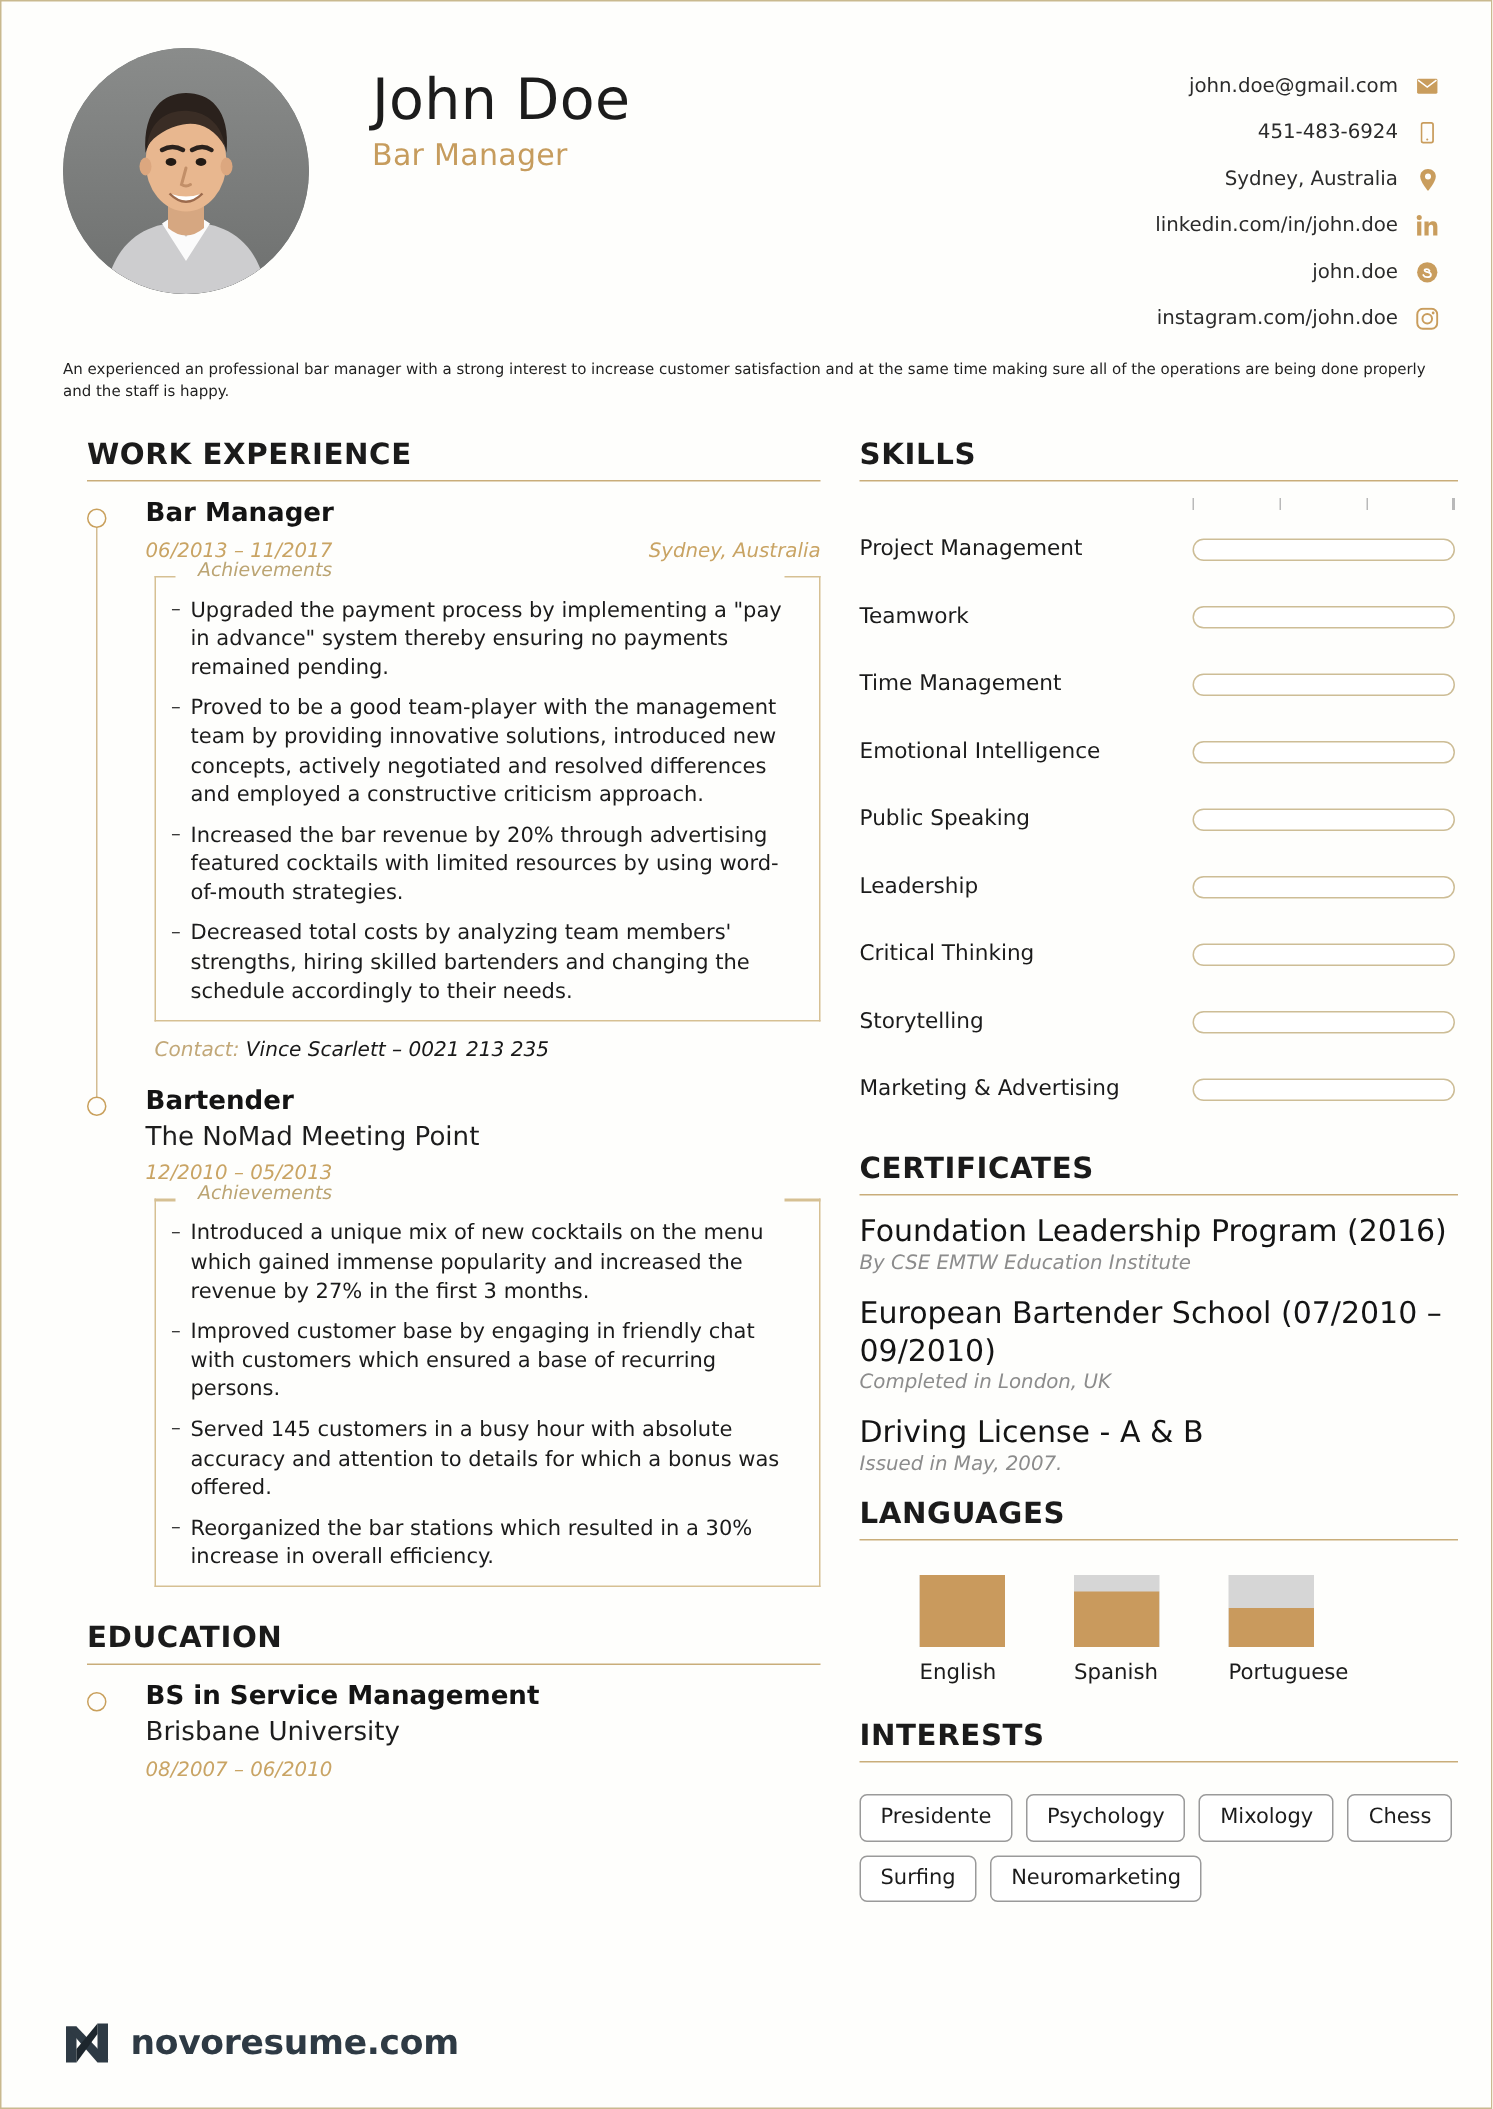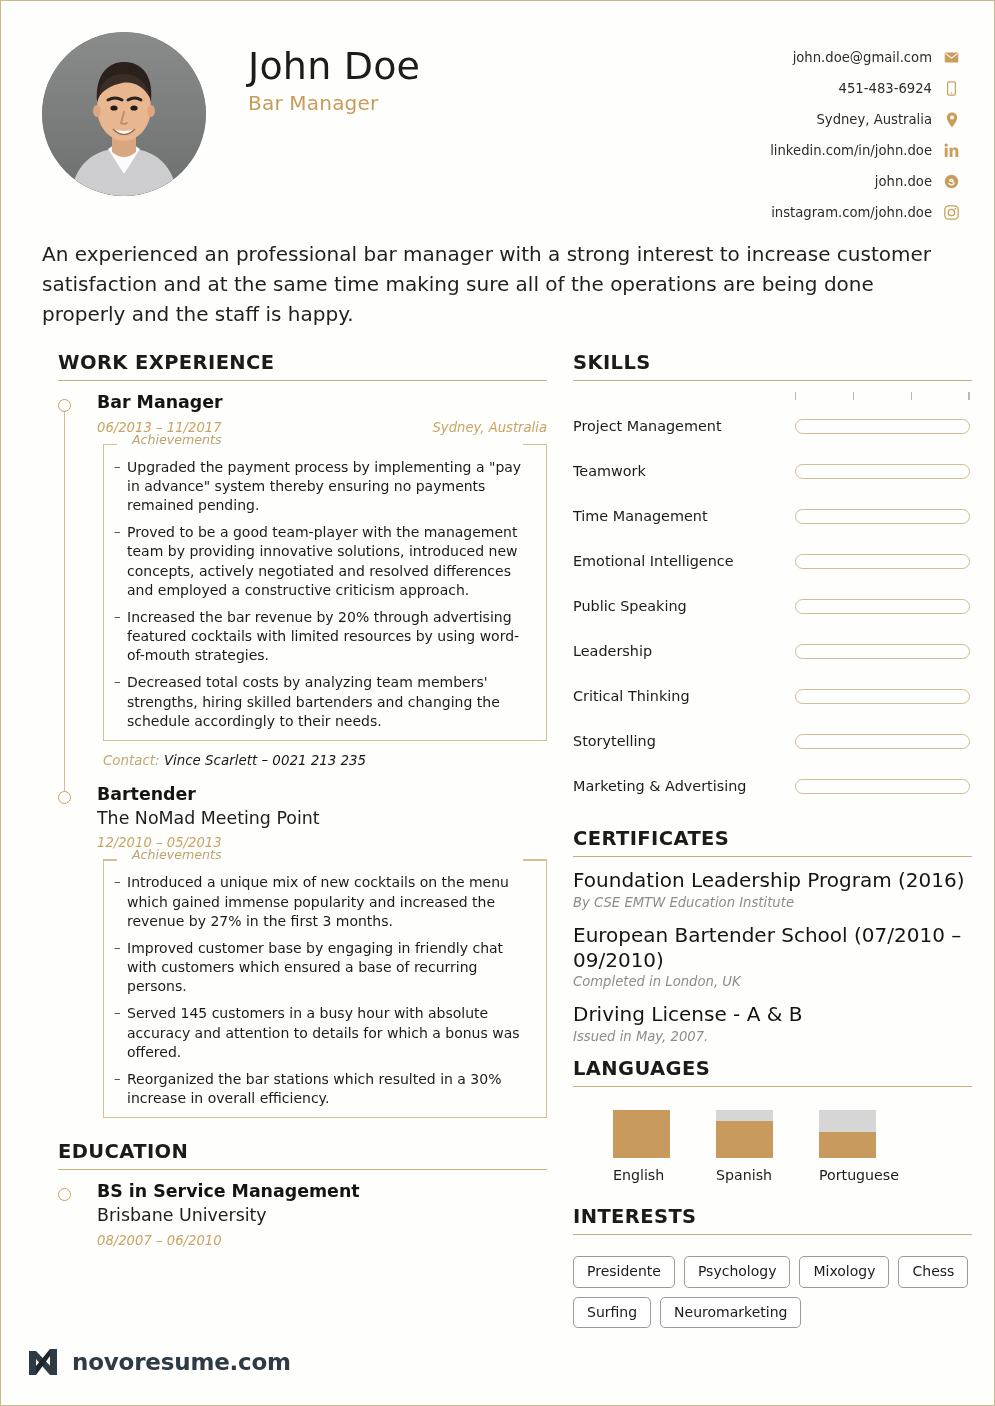--- a/index.html
+++ b/index.html
@@ -79,21 +79,21 @@
     display: inline-flex;
     align-items: center; justify-content: center;
     color: #c99d5d;
     flex: 0 0 17px;
   }
   .contact-icon svg { display:block; }
 
   
   .summary {
     padding: 8px 34px 0 41px;
-    font-size: 20px;
+    font-size: 10px;
     line-height: 1.5;
     color: #1f1f1f;
   }
 
   
   .cols {
     display: flex;
     padding: 22px 22px 0 38px;
     gap: 0;
   }
@@ -307,21 +307,21 @@
     padding: 7px 13px;
     font-size: 14px;
     color: #1b1b1b;
     background: #ffffff;
     line-height: 1.1;
   }
 
   
   .footer {
     position: absolute;
-    left: 26px;
+    left: 41px;
     bottom: 28px;
     display: flex;
     align-items: center;
     gap: 11px;
   }
   .footer-mark { width: 34px; height: 30px; }
   .footer-text {
     font-size: 23px;
     font-weight: bold;
     color: #2e3a44;

